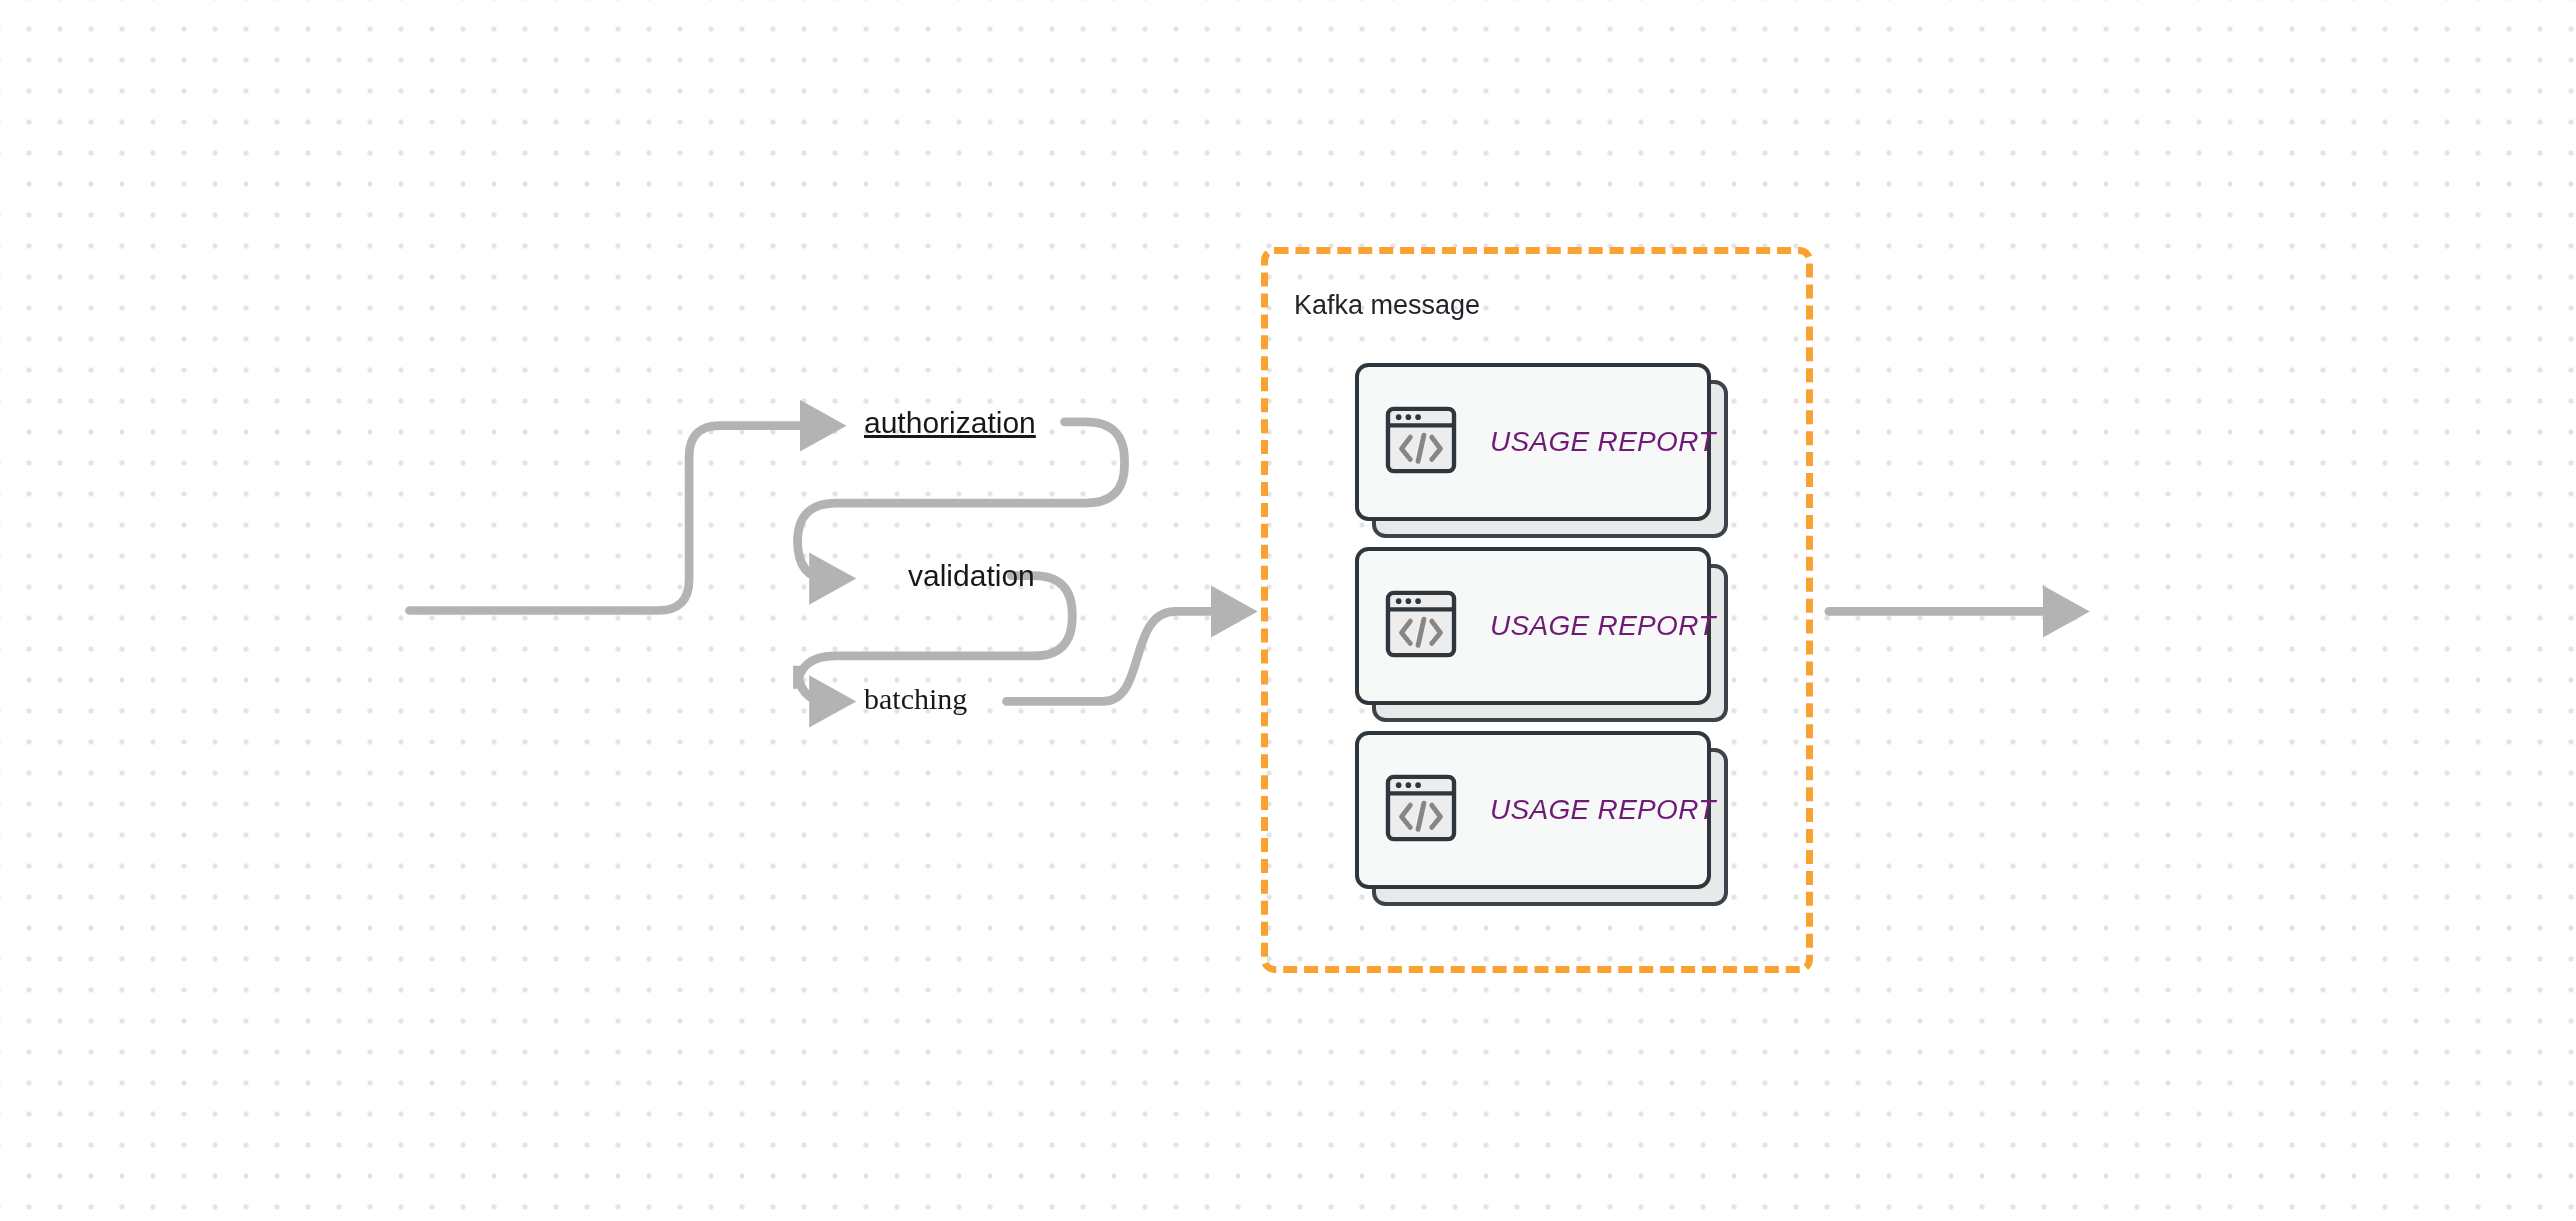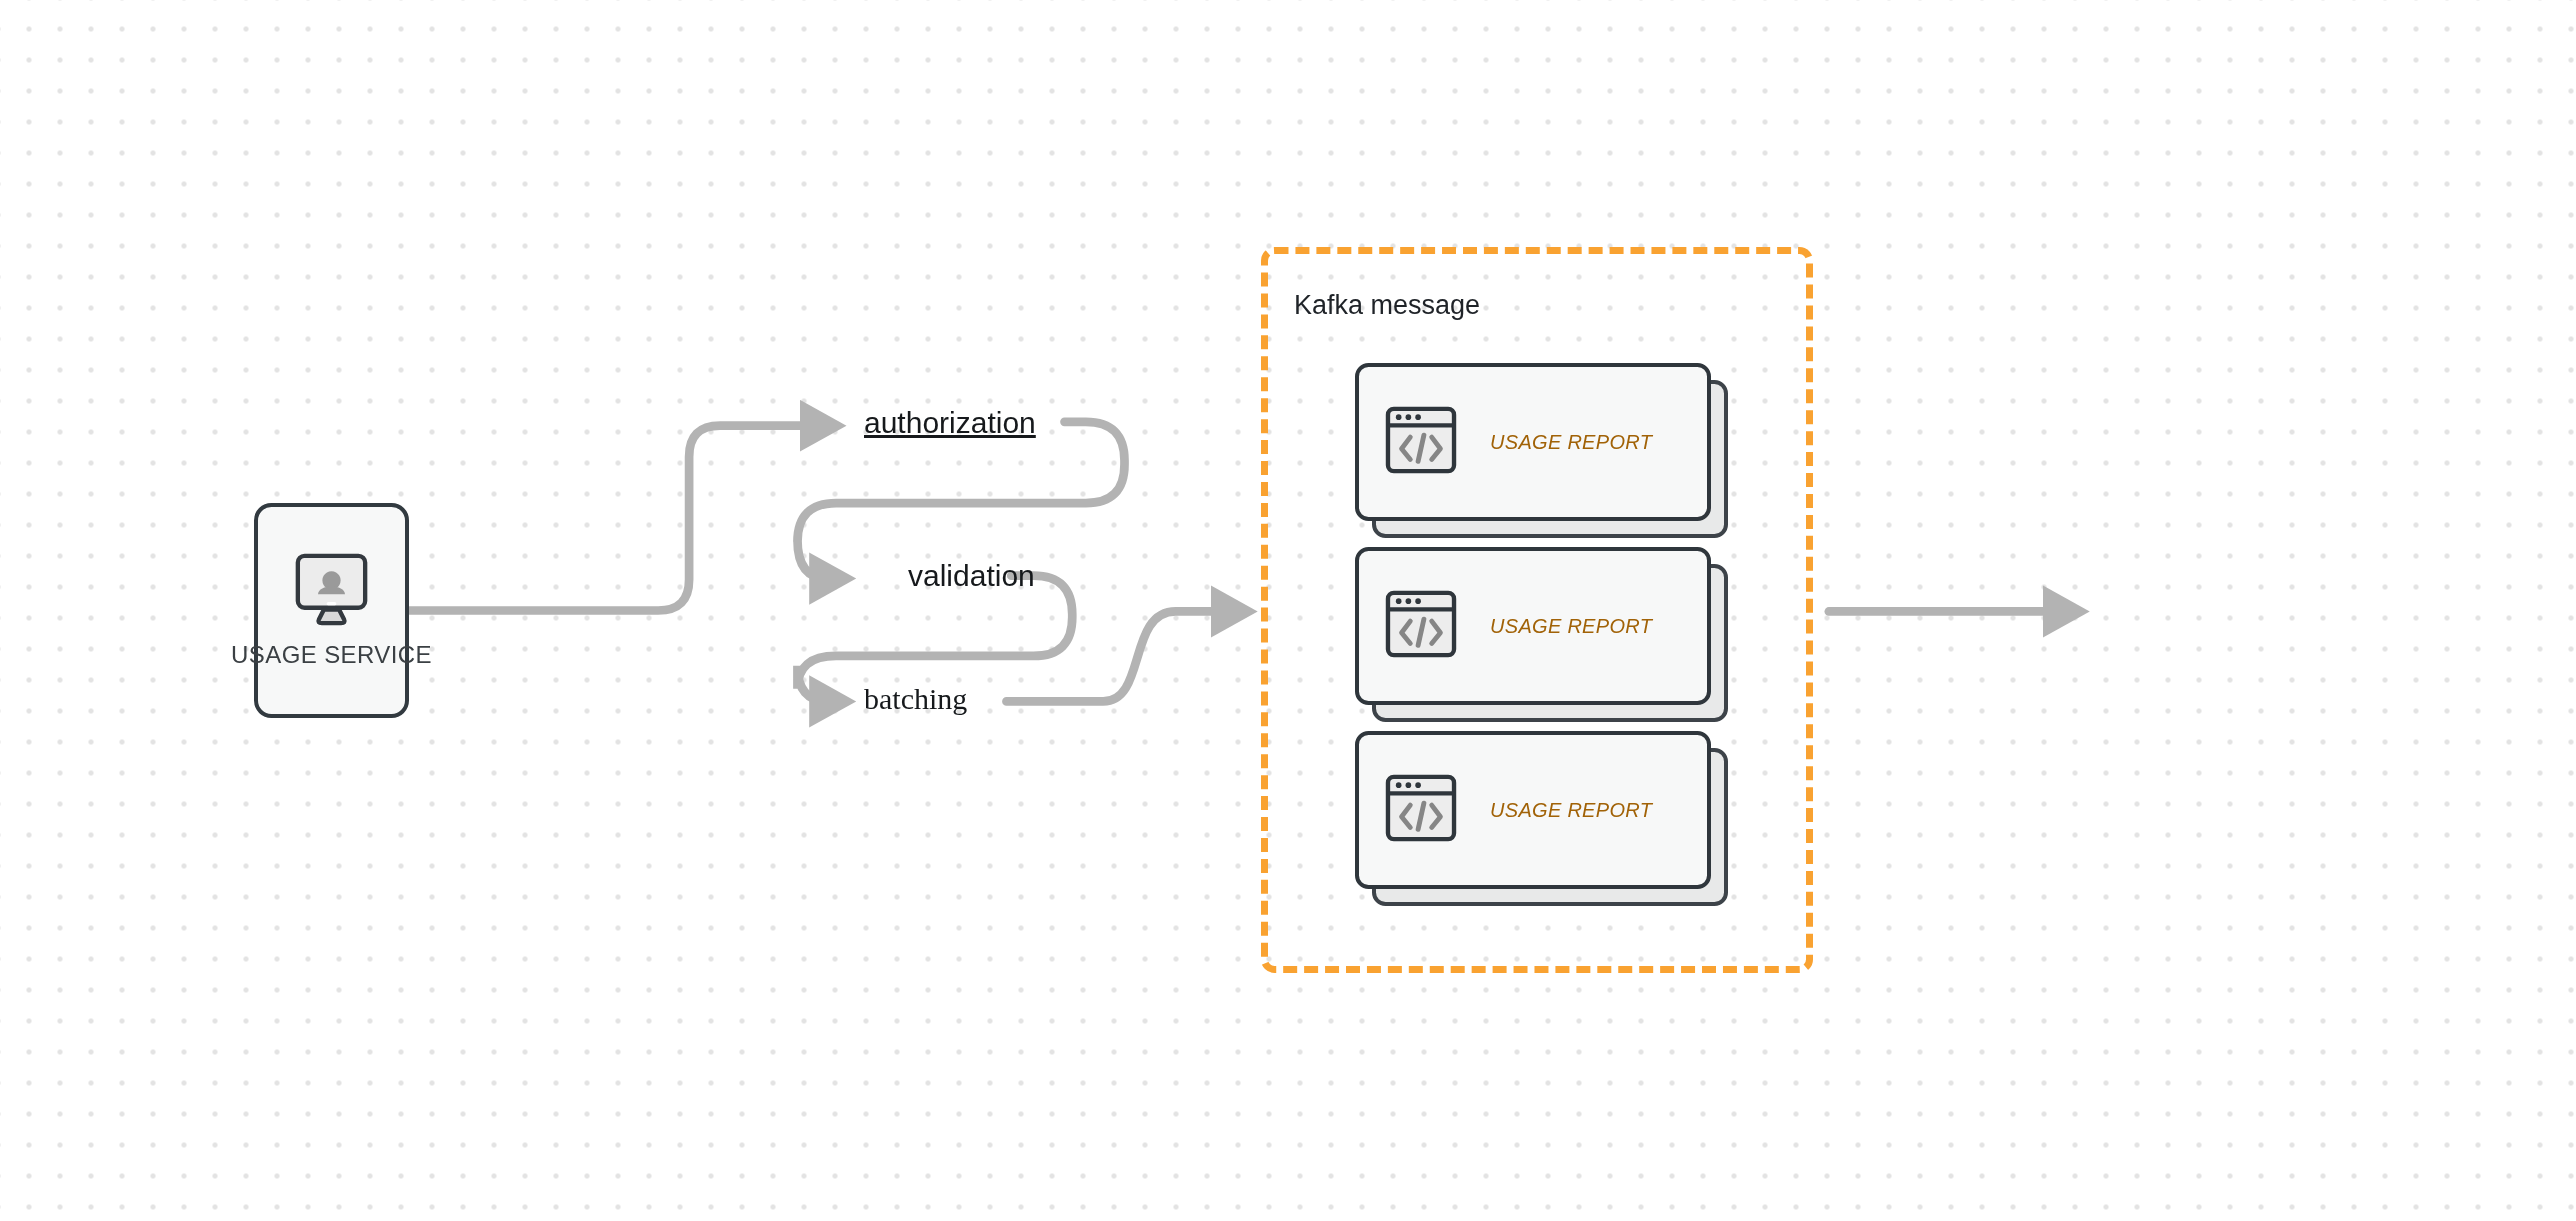--- a/index.html
+++ b/index.html
@@ -106,23 +106,23 @@
     display: flex;
     flex-direction: row;
     align-items: center;
   }
   .report-icon {
     margin-left: 26px;
     flex: 0 0 auto;
   }
   .report-label {
     margin-left: 33px;
-    font-size: 20px;
+    font-size: 28px;
     font-style: italic;
-    color: #a16207;
+    color: #701a75;
     letter-spacing: 0.3px;
     white-space: nowrap;
   }
 
   
   .stage-label {
     position: absolute;
     font-size: 30px;
     color: #16191c;
     white-space: nowrap;
@@ -154,32 +154,20 @@
 
     <path d="M 1100 436 L 1122 436 Q 1162 436 1162 476 L 1162 480 Q 1162 520 1122 520 L 864 520 Q 824 520 824 560 L 824 558 Q 824 598 855 598" fill="none" stroke="#b3b3b3" stroke-width="9" stroke-linecap="round" marker-end="url(#arrowhead)"></path>
 
     <path d="M 1045 595 L 1068 595 Q 1108 595 1108 635 L 1108 638 Q 1108 678 1068 678 L 864 678 Q 824 678 824 712 L 824 688 Q 824 725 855 725" fill="none" stroke="#b3b3b3" stroke-width="9" stroke-linecap="round" marker-end="url(#arrowhead)"></path>
 
     <path d="M 1040 725 L 1140 725 C 1185 725 1165 632 1215 632 L 1270 632" fill="none" stroke="#b3b3b3" stroke-width="9" stroke-linecap="round" marker-end="url(#arrowhead)"></path>
 
     <path d="M 1890 632 L 2130 632" fill="none" stroke="#b3b3b3" stroke-width="9" stroke-linecap="round" marker-end="url(#arrowhead)"></path>
   </svg>
 
-  <div class="node" id="usage-service">
-    <span>
-      <svg width="79" height="75" viewBox="0 0 82 78" xmlns="http://www.w3.org/2000/svg">
-        <rect x="6" y="4" width="70" height="54" rx="7" ry="7" fill="#ececec" stroke="#33393f" stroke-width="4.5"></rect>
-        <path d="M41 20 m0 0 a9.5 9.5 0 1 0 0.01 0 z" fill="#9a9a9a"></path>
-        <path d="M27 44 C27 33 55 33 55 44 Z" fill="#9a9a9a"></path>
-        <rect x="36" y="52" width="10" height="3.4" rx="1.7" fill="#ffffff"></rect>
-        <path d="M33 60 L49 60 L54 70 Q56 74 51 74 L31 74 Q26 74 28 70 Z" fill="#d9d9d9" stroke="#33393f" stroke-width="4.5" stroke-linejoin="round"></path>
-      </svg>
-    </span>
-    <span class="node-label">USAGE SERVICE</span>
-  </div>
 
   <div class="stage-label" style="left:864px; top:406px;text-decoration:underline;">authorization</div>
 
   <div class="stage-label" style="left:908px; top:559px;">validation</div>
 
   <div class="stage-label" style="left:864px; top:682px;font-family:Liberation Serif, serif;">batching</div>
 
   <div id="kafka-message-group"></div>
   <div id="kafka-message-title">Kafka message</div>
 

